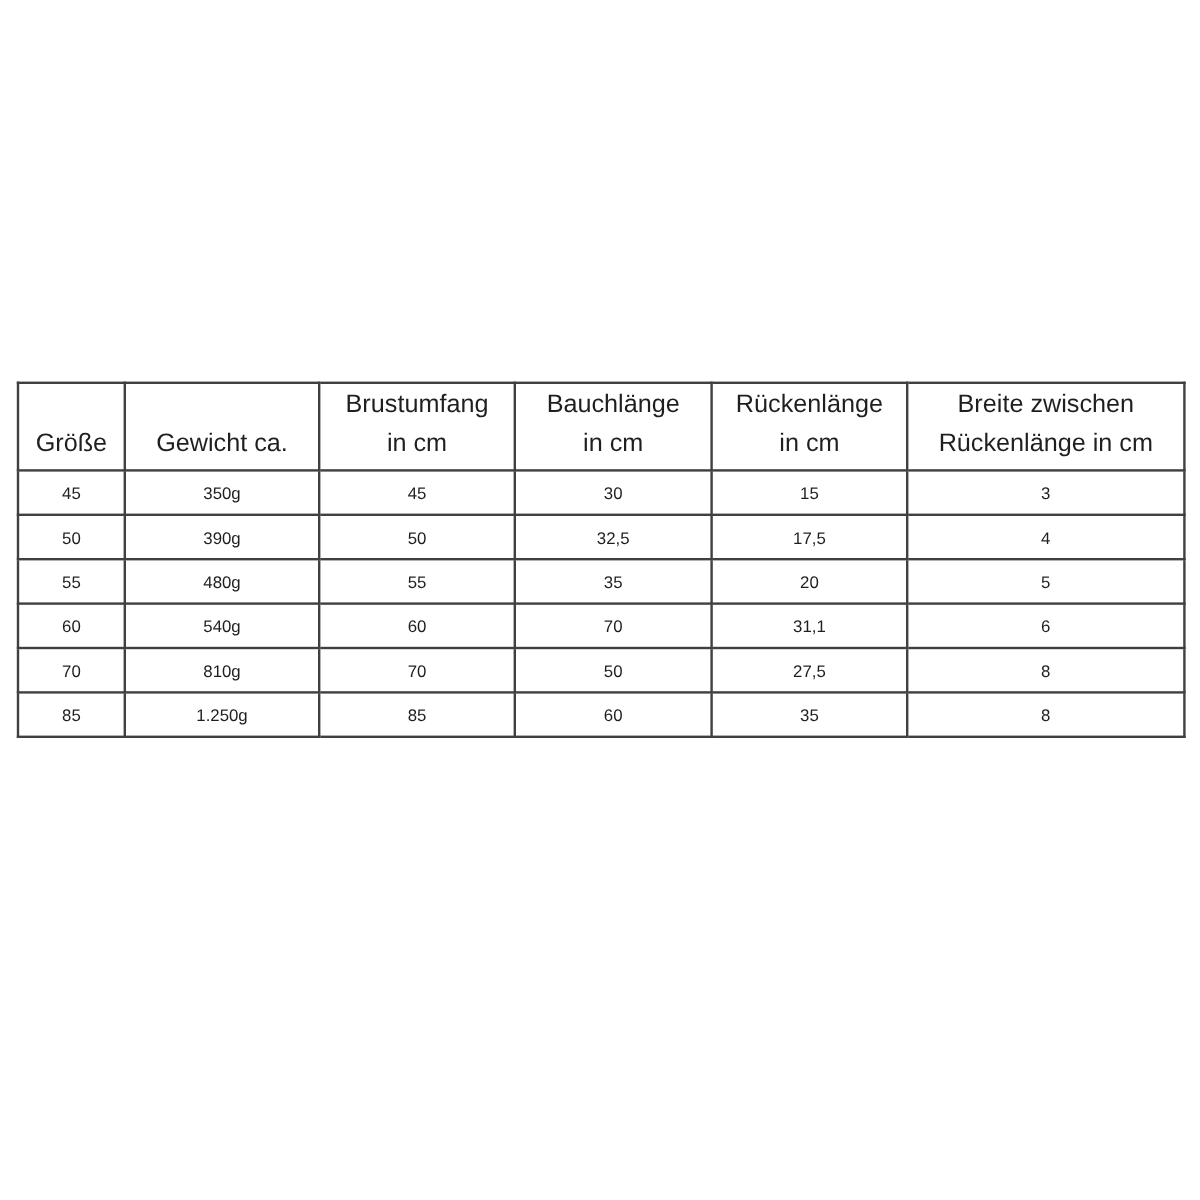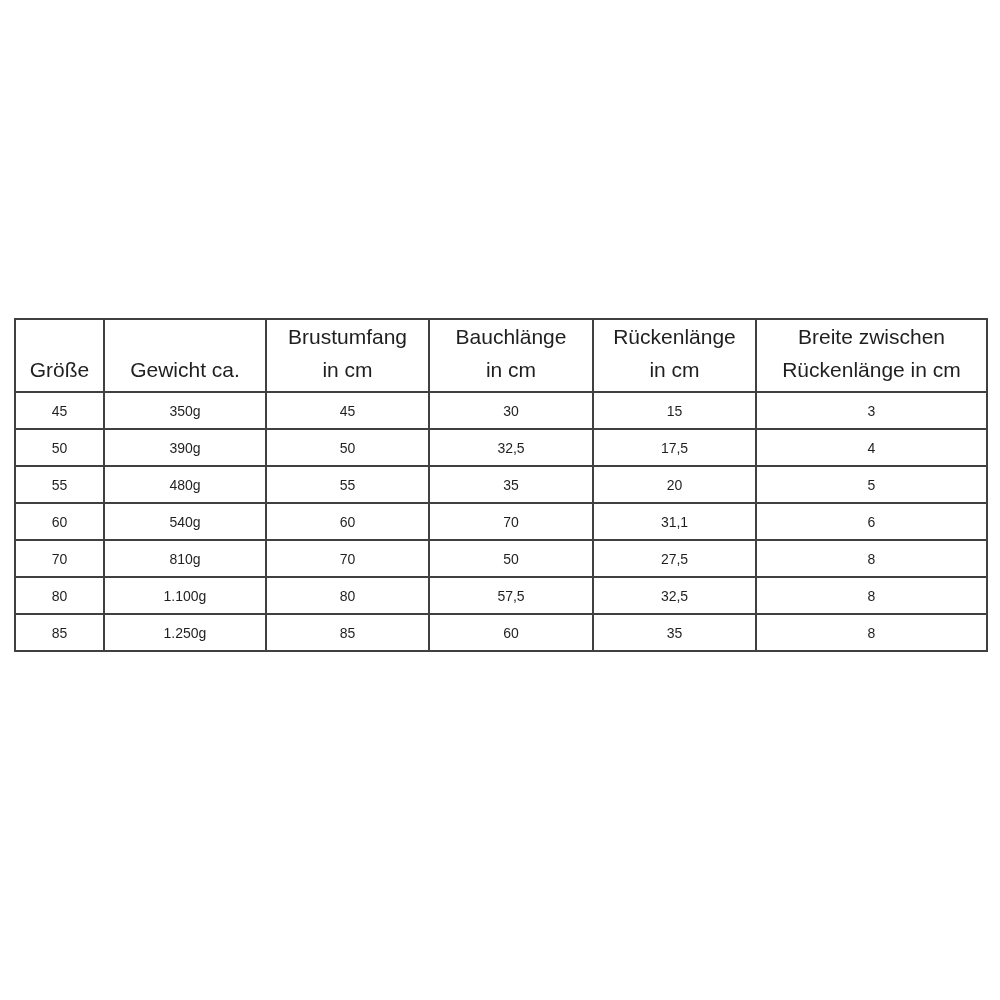--- a/index.html
+++ b/index.html
@@ -112,28 +112,20 @@
         </tr>
         <tr>
           <td>70</td>
           <td>810g</td>
           <td>70</td>
           <td>50</td>
           <td>27,5</td>
           <td>8</td>
         </tr>
         <tr>
-          <td>80</td>
-          <td>1.100g</td>
-          <td>80</td>
-          <td>57,5</td>
-          <td>32,5</td>
-          <td>8</td>
-        </tr>
-        <tr>
           <td>85</td>
           <td>1.250g</td>
           <td>85</td>
           <td>60</td>
           <td>35</td>
           <td>8</td>
         </tr>
       </tbody>
   </table>
 </div>

